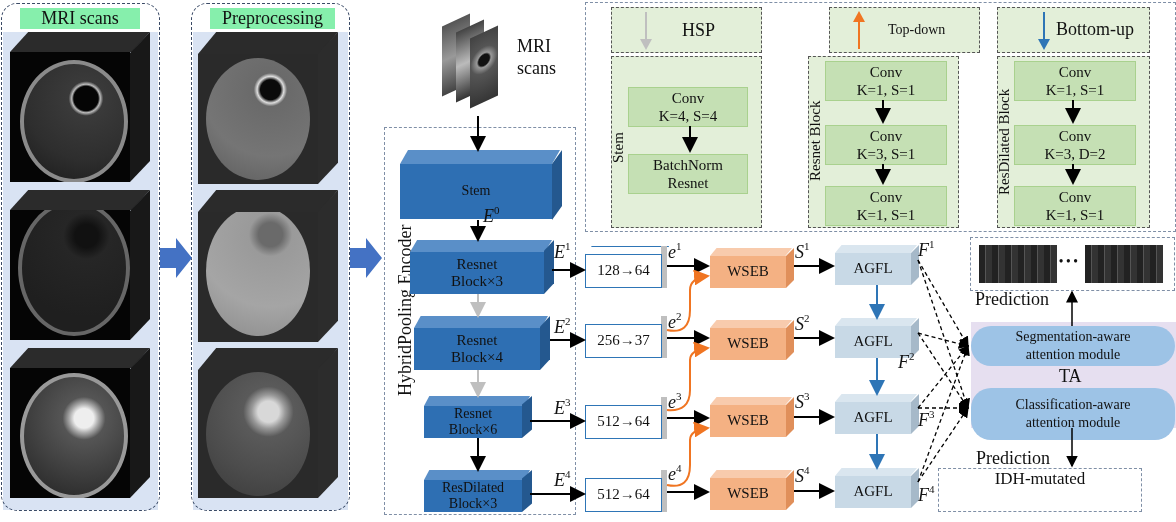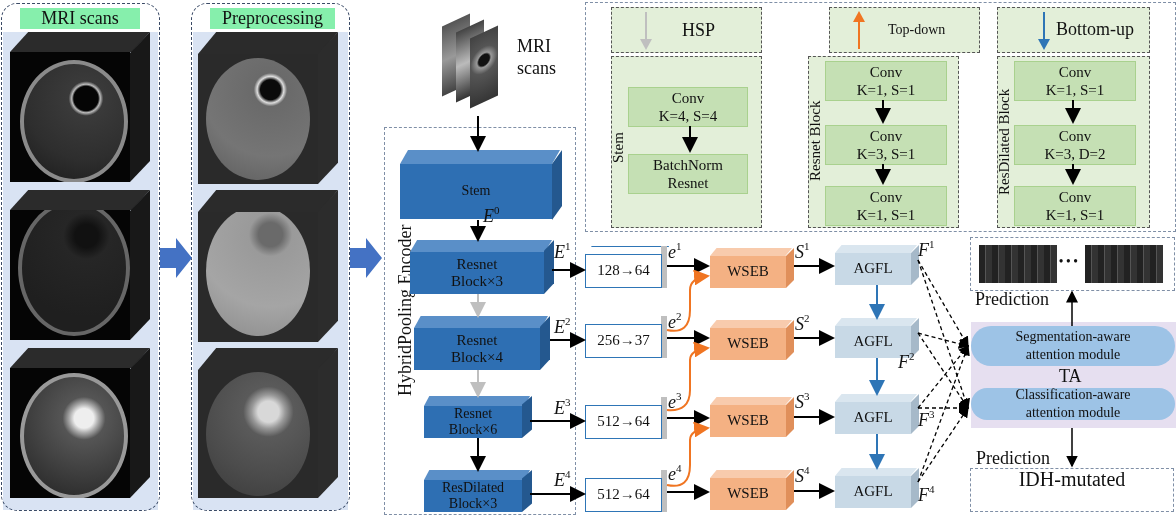--- a/index.html
+++ b/index.html
@@ -294,27 +294,27 @@
   <div class="abs" style="left:114px;top:7px;width:78px;height:38px;background:repeating-linear-gradient(90deg,#222 0 6px,#555 6px 7px,#333 7px 13px);"></div>
 </div>
 <div class="abs" style="left:975px;top:289px;font-size:18px;">Prediction</div>
 
 <div class="abs" style="left:971px;top:322px;width:205px;height:106px;background:#e6dff0;"></div>
 <div class="abs" style="left:971px;top:326px;width:204px;height:40px;background:#9dc3e6;border-radius:20px;text-align:center;font-size:14px;line-height:18px;display:flex;flex-direction:column;justify-content:center;">
   <span>Segmentation-aware</span>
   <span>attention module</span>
 </div>
 <div class="abs" style="left:1059px;top:366px;font-size:18px;">TA</div>
-<div class="abs" style="left:971px;top:388px;width:204px;height:32px;background:#9dc3e6;border-radius:20px;text-align:center;font-size:14px;line-height:18px;display:flex;flex-direction:column;justify-content:center;">
+<div class="abs" style="left:971px;top:388px;width:204px;height:52px;background:#9dc3e6;border-radius:20px;text-align:center;font-size:14px;line-height:18px;display:flex;flex-direction:column;justify-content:center;">
   <span>Classification-aware</span>
   <span>attention module</span>
 </div>
 
 <div class="abs" style="left:976px;top:448px;font-size:18px;">Prediction</div>
-<div class="abs" style="left:970px;top:468px;width:202px;height:42px;border:1px dashed #7f8fa6;text-align:center;font-size:20px;line-height:20px;">
+<div class="abs" style="left:938px;top:468px;width:202px;height:42px;border:1px dashed #7f8fa6;text-align:center;font-size:17px;line-height:20px;">
   <div>IDH-mutated</div>
 </div>
 
 <svg class="overlay" width="1176" height="522">
   <defs>
     <marker id="ah" markerWidth="8" markerHeight="8" refX="7" refY="4" orient="auto">
         <path d="M0,0 L8,4 L0,8 z" fill="#000"></path>
       </marker>
     <marker id="ahg" markerWidth="8" markerHeight="8" refX="7" refY="4" orient="auto">
         <path d="M0,0 L8,4 L0,8 z" fill="#bfbfbf"></path>

